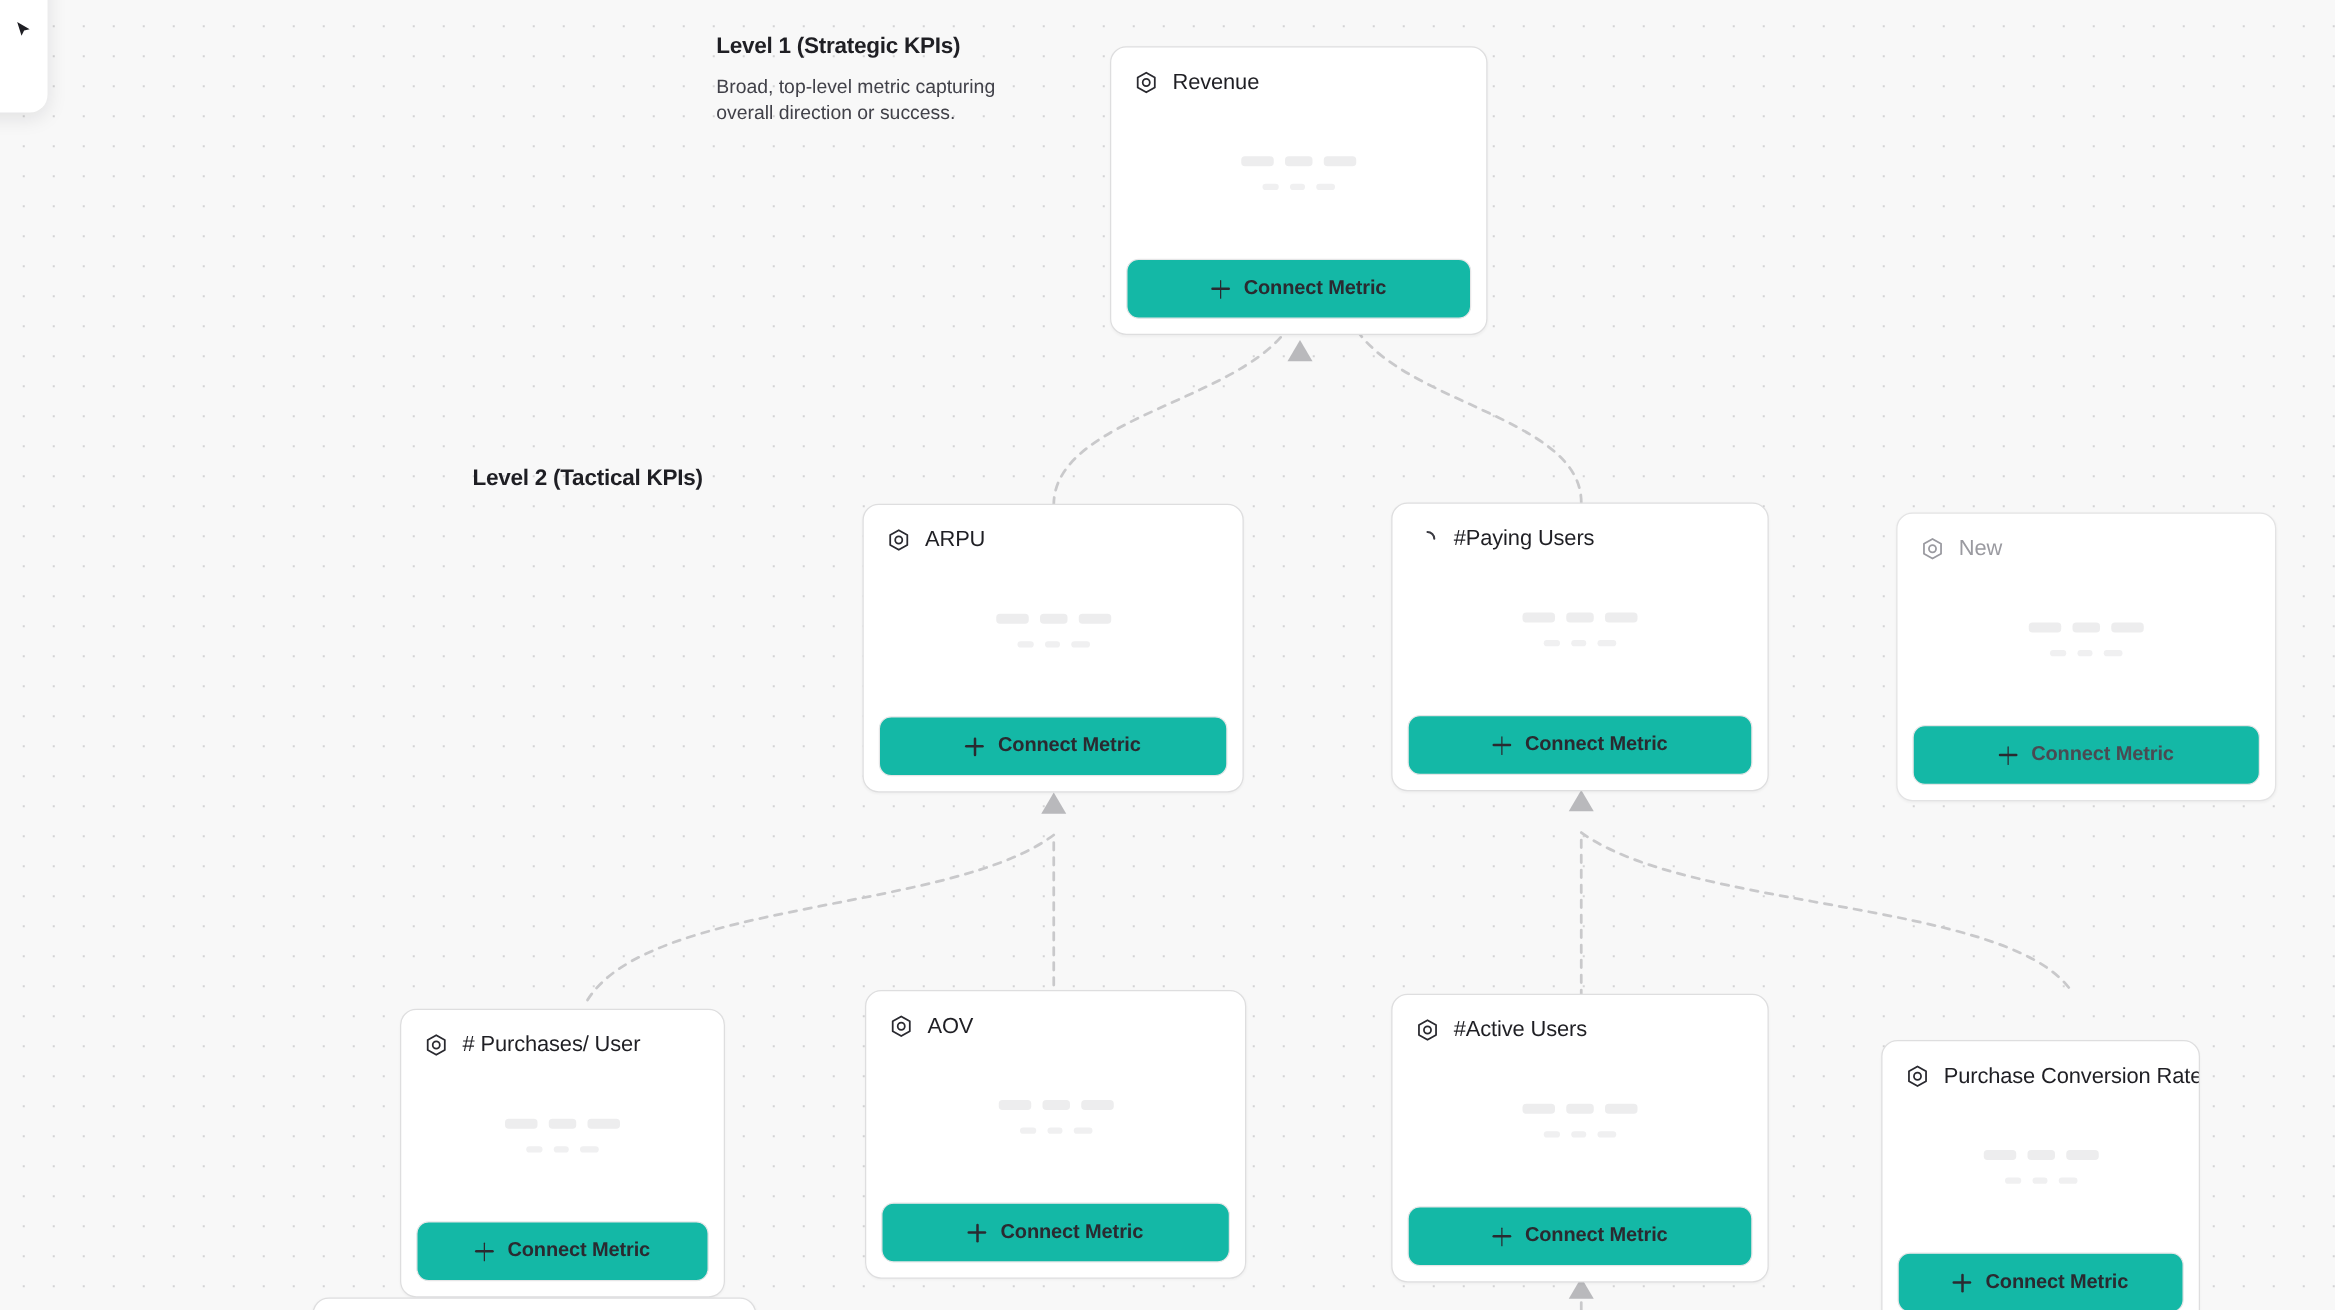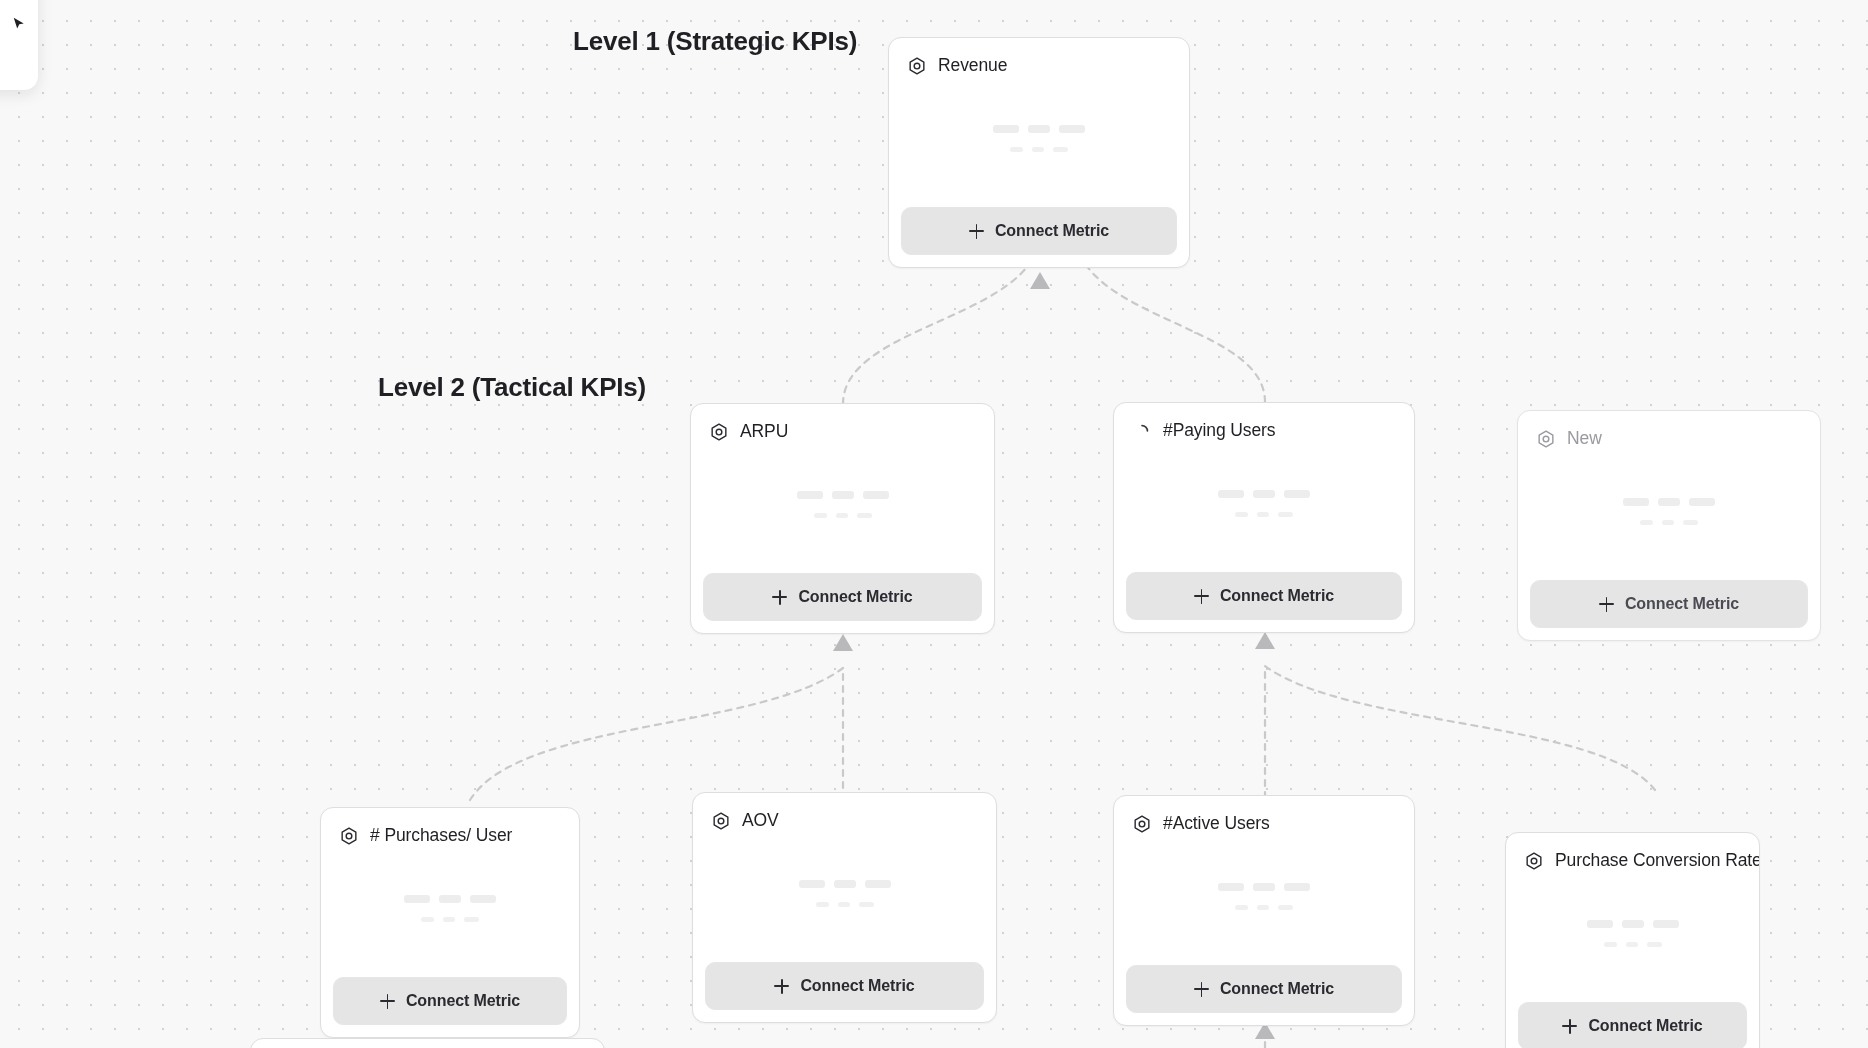--- a/index.html
+++ b/index.html
@@ -35,21 +35,21 @@
     stroke: #c9c9cb;
     stroke-width: 2.2;
     stroke-dasharray: 6 6;
     stroke-linecap: round;
   }
   .edge-head { fill: #b9b9bc; }
 
   
   .level-block { position: absolute; z-index: 2; }
   .level-title {
-    font-size: 26px;
+    font-size: 18px;
     font-weight: bold;
     color: #1f1f24;
     letter-spacing: -0.2px;
     white-space: nowrap;
   }
   .level-desc {
     margin-top: 12px;
     font-size: 15.5px;
     line-height: 1.36;
     color: #414149;
@@ -113,21 +113,21 @@
   .skel-row.small .skel.w-a { width: 13px; }
   .skel-row.small .skel.w-b { width: 12px; }
   .skel-row.small .skel.w-c { width: 15px; }
 
   
   .connect-btn {
     margin: 0 12px 12px 12px;
     height: 48px;
     border: 1.2px solid #e6e6e7;
     border-radius: 10px;
-    background: #e5e5e5;
+    background: #14b8a6;
     display: flex;
     align-items: center;
     justify-content: center;
     gap: 11px;
     cursor: pointer;
     flex: 0 0 auto;
   }
   .plus-icon {
     width: 15px; height: 15px;
     position: relative;
@@ -190,20 +190,21 @@
 
     <path class="edge-path" d="M 1655 790 C 1600 720 1350 728 1265 666"></path>
     <polygon class="edge-head" points="1265,632 1275,649 1255,649"></polygon>
 
     <path class="edge-path" d="M 1265 1048 L 1265 1030"></path>
     <polygon class="edge-head" points="1265,1022 1275,1039 1255,1039"></polygon>
   </svg>
 
   <div class="level-block" style="left:573px; top:26px;">
     <div class="level-title">Level 1 (Strategic KPIs)</div>
+    <div class="level-desc">Broad, top-level metric capturing overall direction or success.</div>
   </div>
 
   <div class="level-block" style="left:378px; top:372px;">
     <div class="level-title">Level 2 (Tactical KPIs)</div>
   </div>
 
 
   <div class="card" style="left:888px; top:37px; width:302px; height:231px;gap:16px;">
     <div class="card-head">
       <svg class="card-icon" viewBox="0 0 24 24">

